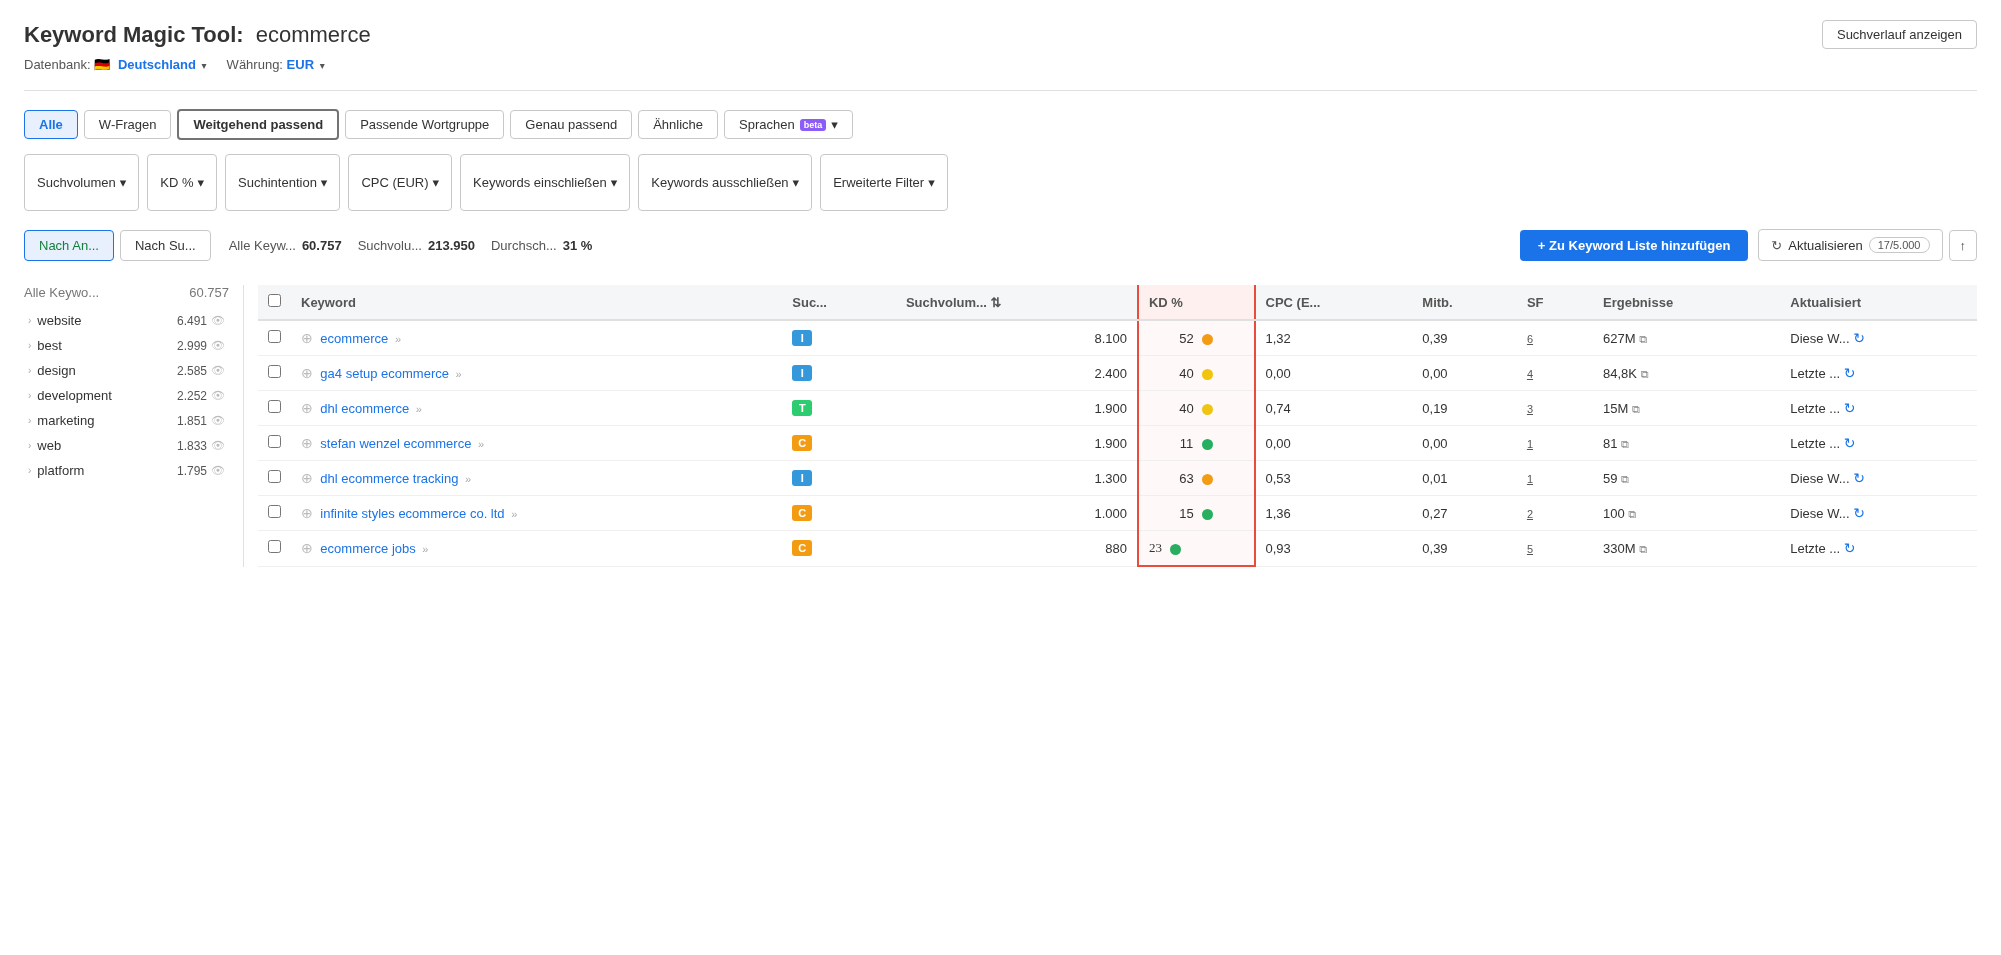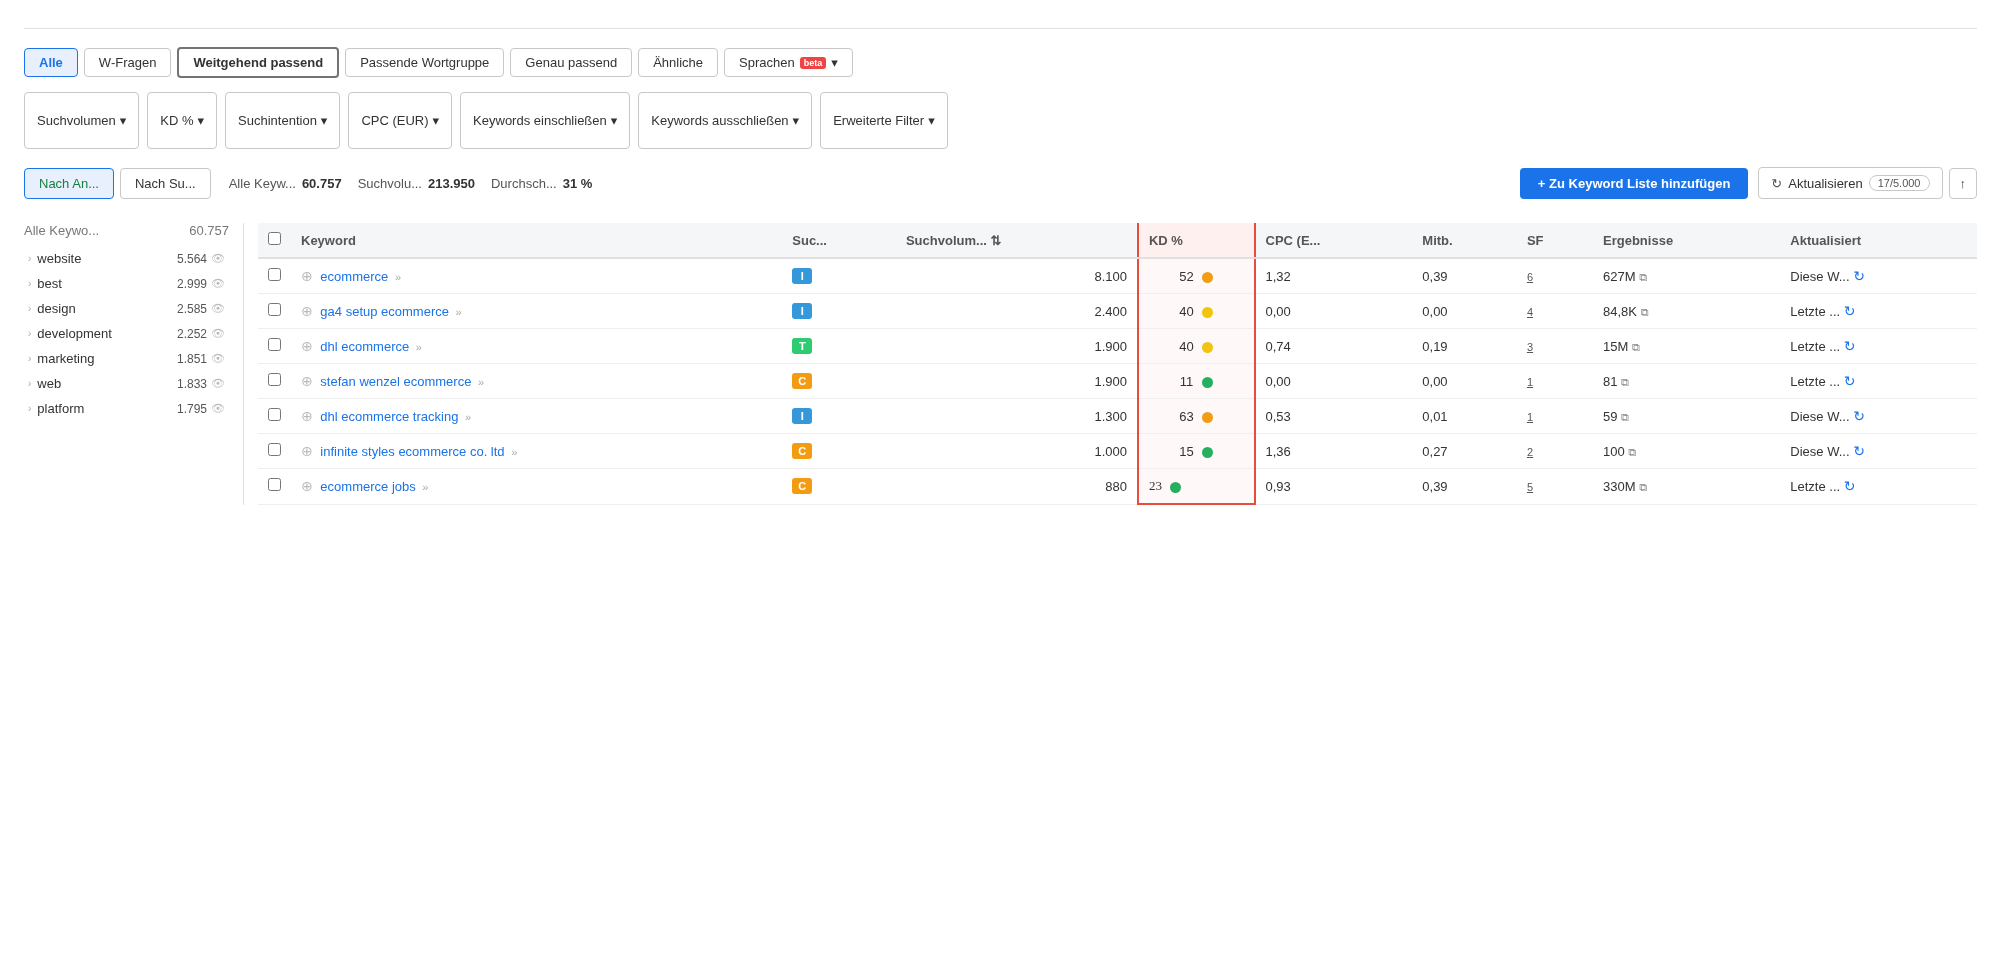--- a/index.html
+++ b/index.html
@@ -15,21 +15,21 @@
     .sub-header a { color: #1a73e8; text-decoration: none; font-weight: 600; }
     .flag { margin-right: 4px; }
     .dropdown-arrow { font-size: 10px; color: #555; margin-left: 2px; }
 
     
     .tab-row { display: flex; align-items: center; gap: 6px; margin-bottom: 14px; flex-wrap: wrap; }
     .tab-btn { border: 1px solid #c8c8c8; background: #fff; border-radius: 4px; padding: 6px 14px; font-size: 13px; cursor: pointer; color: #333; }
     .tab-btn.active { background: #e8f0fe; border-color: #1a73e8; color: #1a73e8; font-weight: 600; }
     .tab-btn.highlighted { background: #fff; border: 2px solid #737373; color: #333; font-weight: 600; }
     .tab-beta { display: flex; align-items: center; gap: 4px; }
-    .beta-badge { background: #ef4444; color: #fff; font-size: 9px; border-radius: 3px; padding: 1px 4px; font-weight: 700; }
+    .beta-badge { background: #8b5cf6; color: #fff; font-size: 9px; border-radius: 3px; padding: 1px 4px; font-weight: 700; }
 
     
     .filter-row { display: flex; align-items: center; gap: 8px; margin-bottom: 18px; flex-wrap: wrap; }
     .filter-btn { border: 1px solid #c8c8c8; background: #fff; border-radius: 4px; padding: 20px 12px; font-size: 13px; cursor: pointer; color: #333; display: flex; align-items: center; gap: 4px; }
 
     
     .stats-row { display: flex; align-items: center; gap: 0; margin-bottom: 14px; }
     .sort-btns { display: flex; gap: 6px; margin-right: 18px; }
     .sort-btn { border: 1px solid #c8c8c8; background: #fff; border-radius: 4px; padding: 7px 14px; font-size: 13px; cursor: pointer; color: #333; }
     .sort-btn.active { background: #e8f0fe; border-color: #1a73e8; color: #15803d; }
@@ -85,21 +85,43 @@
     .checkbox-cell { width: 30px; }
     input[type="checkbox"] { cursor: pointer; }
 
     .divider { height: 1px; background: #e0e0e0; margin: 8px 0; }
   </style>
 </head>
 <body>
 
 <div class="page-wrapper">
 
-
+  <div class="header-row">
+    <div>
+      <span style="font-size:22px;font-weight:700;">
+        <span>Keyword Magic Tool:</span>
+        <span style="font-weight:400;margin-left:6px;">ecommerce</span>
+      </span>
+    </div>
+    <button class="btn-suchverlauf">Suchverlauf anzeigen</button>
+  </div>
+
+  <div class="sub-header">
+    <span>
+      <span>Datenbank:</span>
+      <span class="flag">🇩🇪</span>
+      <a href="#">Deutschland</a>
+      <span class="dropdown-arrow">▾</span>
+    </span>
+    <span>
+      <span>Währung:</span>
+      <a href="#">EUR</a>
+      <span class="dropdown-arrow">▾</span>
+    </span>
+  </div>
 
   <div class="divider"></div>
   <div style="height:10px;"></div>
 
   <div class="tab-row">
     <button class="tab-btn active">Alle</button>
     <button class="tab-btn">W-Fragen</button>
     <button class="tab-btn highlighted">Weitgehend passend</button>
     <button class="tab-btn">Passende Wortgruppe</button>
     <button class="tab-btn">Genau passend</button>
@@ -156,21 +178,21 @@
         <span>Alle Keywo...</span>
         <span>60.757</span>
       </div>
       <div id="left-panel-items">
           <div class="left-panel-item">
     <div class="item-name">
       <span style="color:#aaa;font-size:10px;">›</span>
       <span>website</span>
     </div>
     <div class="item-count">
-      <span>5.564</span>
+      <span>6.491</span>
       <span class="eye-icon">👁</span>
     </div>
   </div>
           <div class="left-panel-item">
     <div class="item-name">
       <span style="color:#aaa;font-size:10px;">›</span>
       <span>best</span>
     </div>
     <div class="item-count">
       <span>2.999</span>

